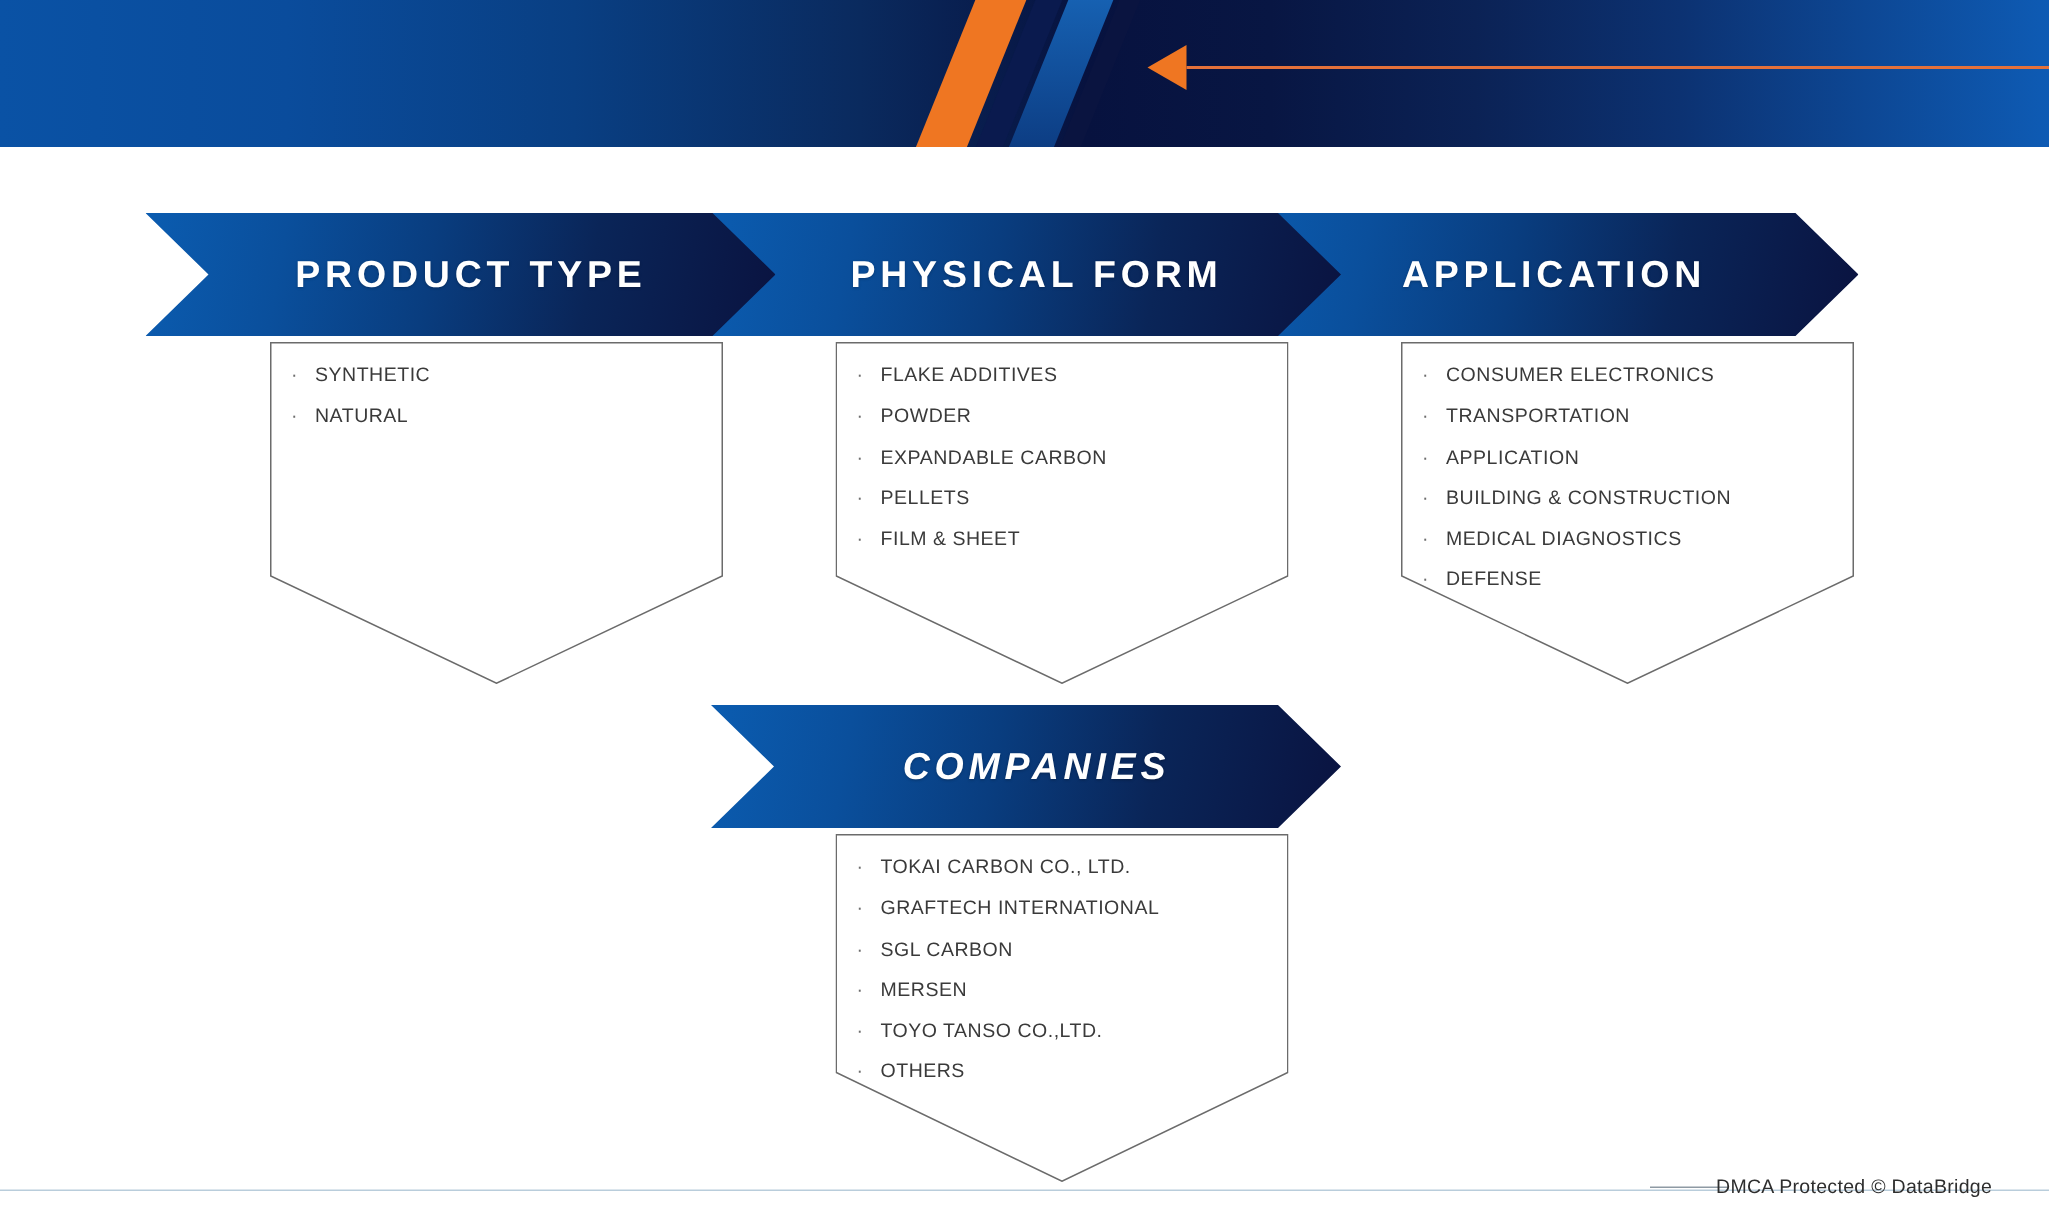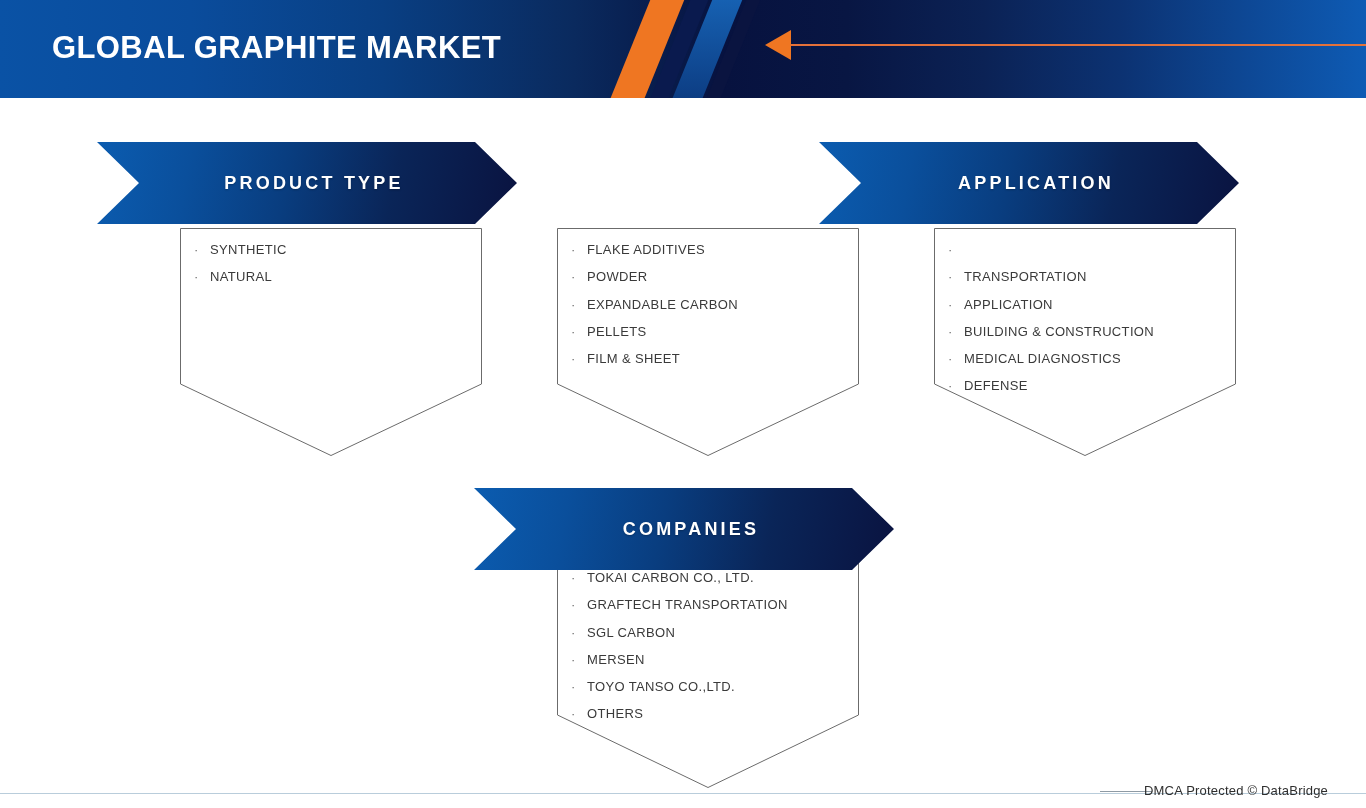--- a/index.html
+++ b/index.html
@@ -81,33 +81,33 @@
     height: 82px;
     color: #ffffff;
     display: flex;
     align-items: center;
     justify-content: center;
     -webkit-clip-path: polygon(0 0, calc(100% - 42px) 0, 100% 50%, calc(100% - 42px) 100%, 0 100%, 42px 50%);
     clip-path: polygon(0 0, calc(100% - 42px) 0, 100% 50%, calc(100% - 42px) 100%, 0 100%, 42px 50%);
     background: linear-gradient(100deg, #0b5cb0 0%, #0a4f9c 22%, #093d7f 45%, #0a2558 70%, #0a1340 100%);
   }
   .chev-label {
-    font-size: 18px;
+    font-size: 25px;
     font-weight: bold;
     letter-spacing: 3.2px;
     white-space: nowrap;
     padding-left: 14px;
     text-shadow: 0 1px 2px rgba(0,0,0,.25);
     text-align: center;
   }
 
   #chev-product { left: 97px;  top: 142px; width: 420px; z-index: 4; }
   #chev-physical{ left: 474px; top: 142px; width: 420px; z-index: 3; }
   #chev-applic  { left: 819px; top: 142px; width: 420px; z-index: 2; }
-  #chev-company { left: 474px; top: 488px; width: 420px; z-index: 4; }
+  #chev-company { left: 474px; top: 470px; width: 420px; z-index: 4; font-style: italic; }
 
   
   .pennant {
     position: absolute;
     background: #ffffff;
   }
   .pennant-shape {
     position: absolute;
     left: 0; top: 0;
     width: 100%; height: 100%;
@@ -167,27 +167,29 @@
 </head>
 <body>
 
 <div id="stage">
 
   <div class="header-bar">
     <div class="hdr-stripe stripe-orange"></div>
     <div class="hdr-stripe stripe-dark1"></div>
     <div class="hdr-stripe stripe-blue"></div>
     <div class="hdr-stripe stripe-dark2"></div>
-    <div class="hdr-title">GLOBAL GRAPHITE MARKET</div>
     <div class="hdr-arrow"></div>
     <div class="hdr-arrow-line"></div>
   </div>
 
   <div class="chev" id="chev-product">
     <span class="chev-label">PRODUCT TYPE</span>
+  </div>
+  <div class="chev" id="chev-physical">
+    <span class="chev-label">PHYSICAL FORM</span>
   </div>
   <div class="chev" id="chev-applic">
     <span class="chev-label">APPLICATION</span>
   </div>
   <div class="chev" id="chev-company">
     <span class="chev-label">COMPANIES</span>
   </div>
 
   <div class="pennant" id="pen-product">
     <div class="pennant-shape">
@@ -239,20 +241,21 @@
 
   <div class="pennant" id="pen-applic">
     <div class="pennant-shape">
       <svg viewBox="0 0 302 228" preserveAspectRatio="none">
         <path d="M0.5,0.5 L301.5,0.5 L301.5,156 L151,227.5 L0.5,156 Z" fill="none" stroke="#6b6b6b" stroke-width="1"></path>
       </svg>
     </div>
     <ul class="pennant-list">
       <li>
         <span class="bullet">·</span>
+        <span>CONSUMER ELECTRONICS</span>
       </li>
       <li>
         <span class="bullet">·</span>
         <span>TRANSPORTATION</span>
       </li>
       <li>
         <span class="bullet">·</span>
         <span>APPLICATION</span>
       </li>
       <li>
@@ -276,21 +279,21 @@
         <path d="M0.5,0.5 L301.5,0.5 L301.5,159 L151,231.5 L0.5,159 Z" fill="none" stroke="#6b6b6b" stroke-width="1"></path>
       </svg>
     </div>
     <ul class="pennant-list">
       <li>
         <span class="bullet">·</span>
         <span>TOKAI CARBON CO., LTD.</span>
       </li>
       <li>
         <span class="bullet">·</span>
-        <span>GRAFTECH TRANSPORTATION</span>
+        <span>GRAFTECH INTERNATIONAL</span>
       </li>
       <li>
         <span class="bullet">·</span>
         <span>SGL CARBON</span>
       </li>
       <li>
         <span class="bullet">·</span>
         <span>MERSEN</span>
       </li>
       <li>

